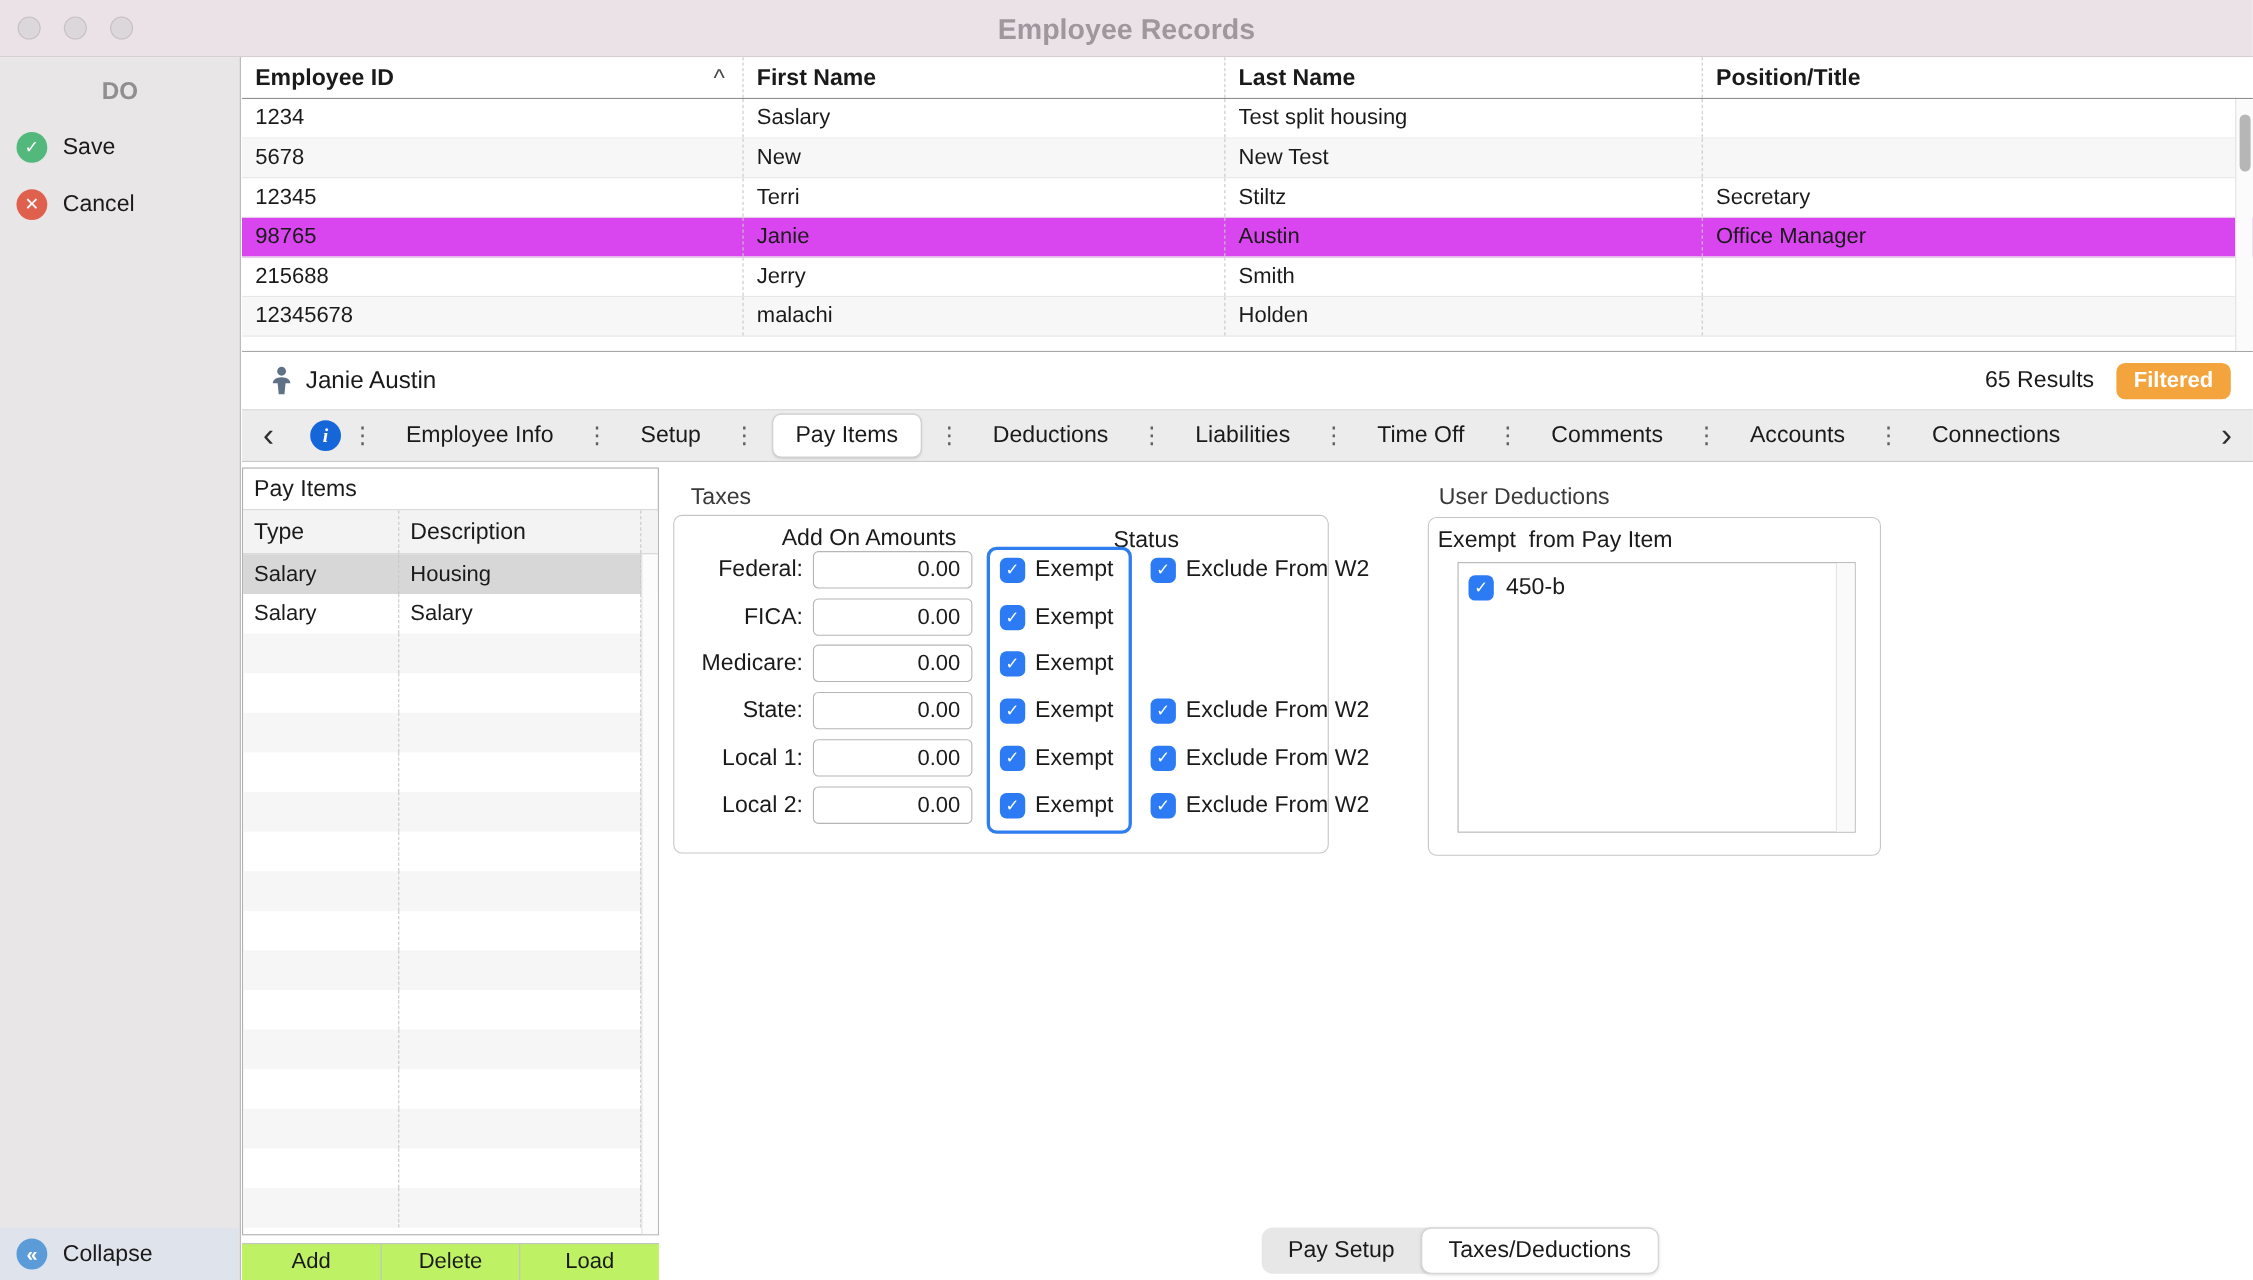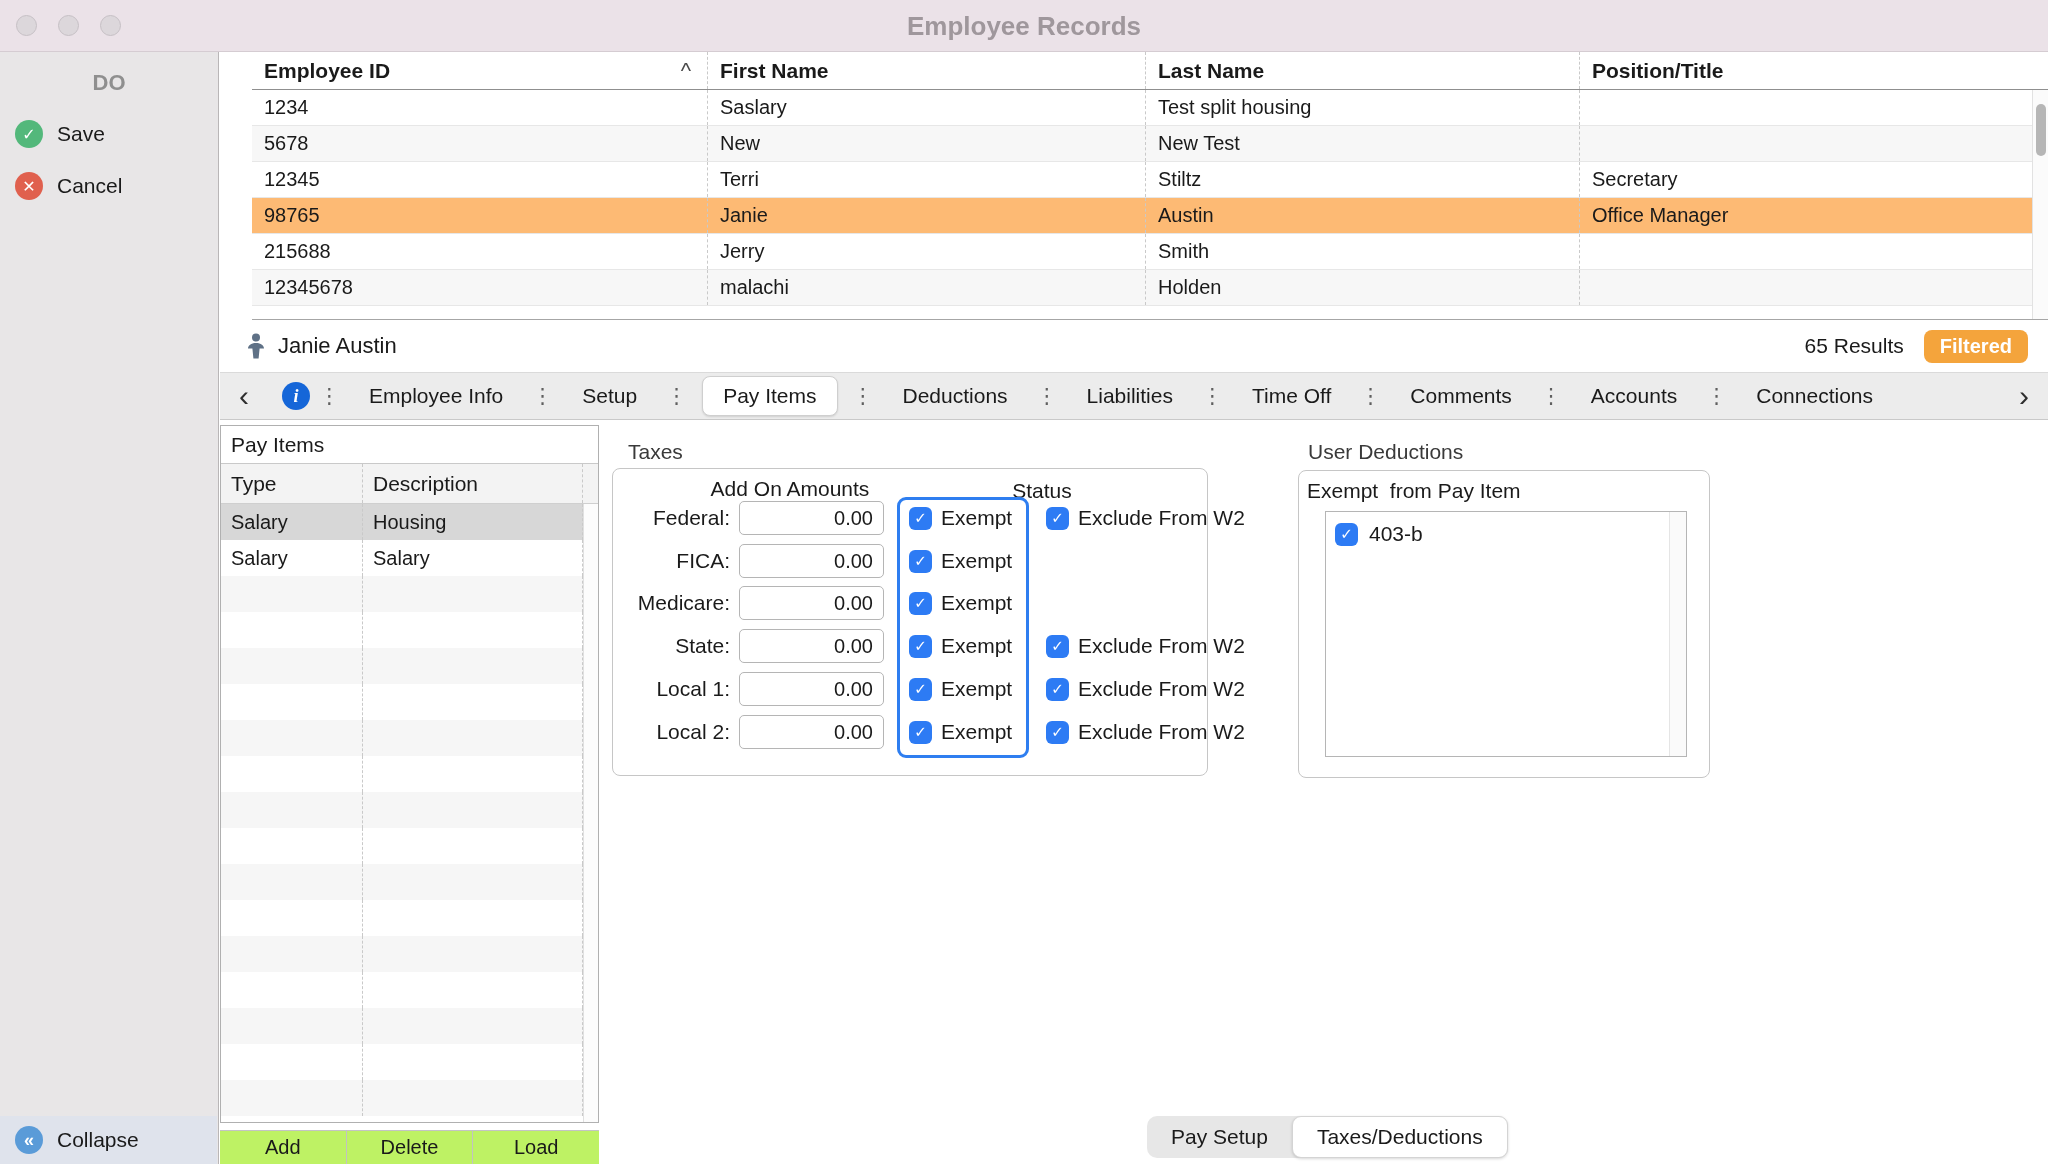--- a/index.html
+++ b/index.html
@@ -26,30 +26,30 @@
   .circle-icon { width:28px; height:28px; border-radius:50%; color:#fff; font-size:16px; font-weight:bold;
     display:inline-flex; align-items:center; justify-content:center; flex:none; }
   .save-icon { background:#53b87b; }
   .cancel-icon { background:#e0604e; }
   .collapse-icon { background:#5a9bd8; font-size:18px; }
   .collapse-bar { position:absolute; left:0; right:1px; bottom:0; height:48px; background:#dfe3ec;
     display:flex; align-items:center; gap:14px; padding-left:15px; font-size:21px; }
 
   
   .emp-table { position:absolute; left:220px; top:52px; right:0; height:268px; background:#fff;
-    border-bottom:1px solid #a6a6a6;margin-left:32px; }
+    border-bottom:1px solid #a6a6a6; }
   .grid-cols { display:grid; grid-template-columns:456px 438px 434px 484px; }
   .emp-header { height:38px; border-bottom:1px solid #8f8f8f; font-weight:bold; font-size:21px; }
   .emp-header .cell { display:flex; align-items:center; padding-left:12px; height:100%; }
   .cell.dashed { border-right:1px dashed #c9c9c9; }
   .sort-caret { margin-left:auto; margin-right:16px; font-size:22px; font-weight:normal; color:#4a4a4a; }
   .emp-row { height:36px; font-size:20px; border-bottom:1px solid #e7e7e7; }
   .emp-row .cell { display:flex; align-items:center; padding-left:12px; height:100%; overflow:hidden; white-space:nowrap; }
   .emp-row.alt { background:#f7f7f7; }
-  .emp-row.selected { background:#fdba74; }
+  .emp-row.selected { background:#d946ef; }
   .emp-scroll { position:absolute; top:38px; right:0; bottom:0; width:16px;
     background:#fbfbfb; border-left:1px solid #e2e2e2; }
   .emp-thumb { position:absolute; top:14px; left:3px; width:10px; height:52px; border-radius:5px; background:#b6b6b6; }
 
   
   .record-bar { position:absolute; left:220px; top:320px; right:0; height:52px; background:#fff;
     display:flex; align-items:center; }
   .person-icon { margin-left:24px; display:inline-flex; }
   .record-name { margin-left:10px; font-size:22px; }
   .record-right { margin-left:auto; display:flex; align-items:center; gap:20px; margin-right:20px; }
@@ -417,21 +417,21 @@
 
   <div class="focus-ring"></div>
 </div>
 
 <span class="group-label" style="left:1308px; top:440px;">User Deductions</span>
 <div class="ud-box">
   <div class="ud-subtitle">Exempt  from Pay Item</div>
   <div class="ud-list">
     <div class="ud-item">
       <span class="cb">✓</span>
-      <span>403-b</span>
+      <span>450-b</span>
     </div>
     <div class="ud-scroll"></div>
   </div>
 </div>
 
 <div class="seg">
   <div class="seg-item">Pay Setup</div>
   <div class="seg-item selected">Taxes/Deductions</div>
 </div>
 

